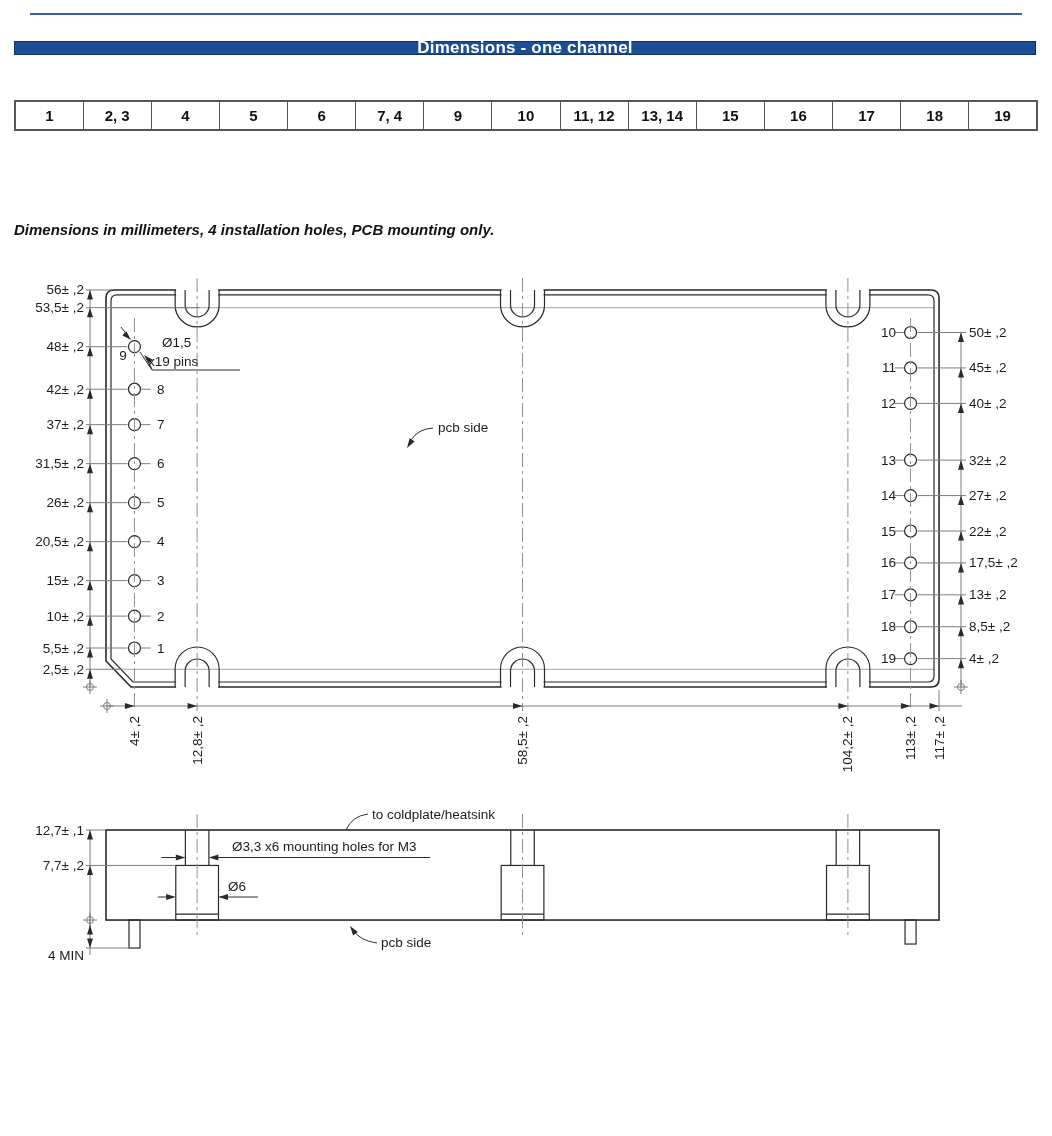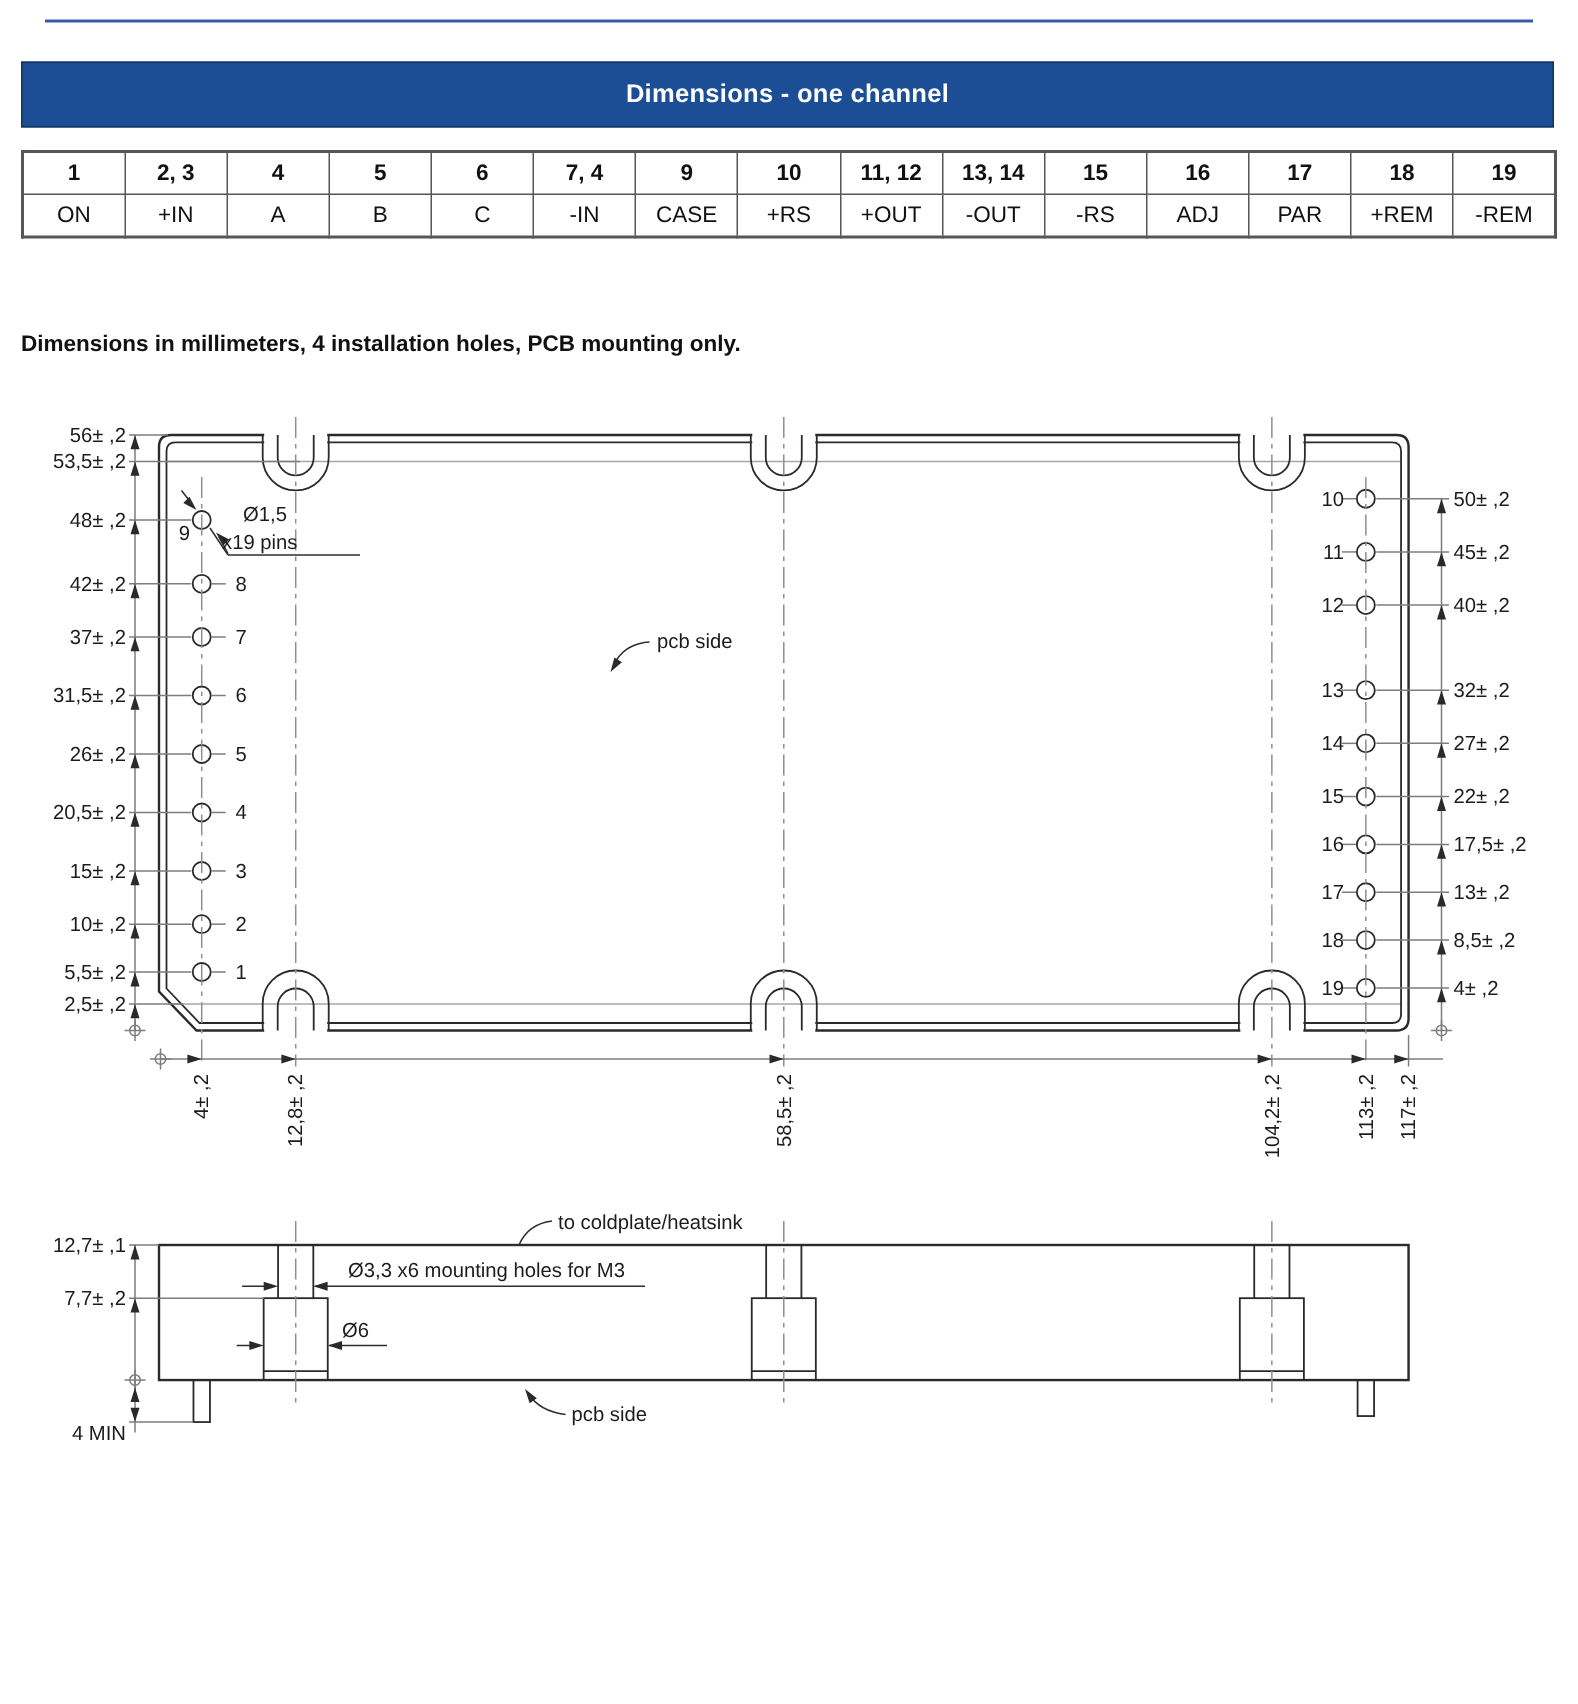--- a/index.html
+++ b/index.html
@@ -1,25 +1,25 @@
 <!DOCTYPE html>
 <html><head>
 <meta charset="utf-8">
 <style>
   html,body{margin:0;padding:0;background:#ffffff;}
   body{width:1052px;height:1136px;position:relative;font-family:"Liberation Sans",sans-serif;overflow:hidden;}
   .top-rule{position:absolute;left:30px;top:13px;width:992px;height:2px;background:var(--rule,#3a5ba8);}
-  .hdr{position:absolute;left:14px;top:41px;width:1022px;height:44px;background:var(--accent,#1b4e94);
+  .hdr{position:absolute;left:14px;top:41px;width:1022px;height:14px;background:var(--accent,#1b4e94);
        border:1px solid #13335f;display:flex;align-items:center;justify-content:center;box-sizing:border-box;}
   .hdr span{color:var(--header-text,#fff);font-weight:bold;font-size:17px;letter-spacing:.2px;}
   table.pins{position:absolute;left:14px;top:100px;width:1024px;border-collapse:collapse;table-layout:fixed;
        border:2px solid #55555a;}
   table.pins td{border:1px solid #55555a;text-align:center;font-size:15px;height:27px;padding:0;color:#111;}
   table.pins tr[data-name="pin-number-row"] td{font-weight:bold;}
-  .note{position:absolute;left:14px;top:206px;font-size:15px;font-weight:bold;color:#111;}
+  .note{position:absolute;left:14px;top:206px;font-size:15px;font-weight:bold;font-style:italic;color:#111;}
   svg#dwg{position:absolute;left:0;top:0;}
   svg text{font-family:"Liberation Sans",sans-serif;font-size:13.5px;fill:#1c1c1c;}
   .outline{stroke:#2a2a2a;stroke-width:1.6;fill:none;}
   .outline2{stroke:#2a2a2a;stroke-width:1.2;fill:none;}
   .thin{stroke:#2e2e2e;stroke-width:1;fill:none;}
   .dim{stroke:#7d7d7d;stroke-width:1;fill:none;}
   .lip{stroke:#a6a6a6;stroke-width:1;fill:none;}
   .cl{stroke:#8f8f8f;stroke-width:1;fill:none;stroke-dasharray:14 4 3 4;}
   .arr{fill:#2a2a2a;stroke:none;}
   .mask{fill:#ffffff;stroke:none;}
@@ -45,37 +45,20 @@
         <td data-name="pin-number-cell">7, 4</td>
         <td data-name="pin-number-cell">9</td>
         <td data-name="pin-number-cell">10</td>
         <td data-name="pin-number-cell">11, 12</td>
         <td data-name="pin-number-cell">13, 14</td>
         <td data-name="pin-number-cell">15</td>
         <td data-name="pin-number-cell">16</td>
         <td data-name="pin-number-cell">17</td>
         <td data-name="pin-number-cell">18</td>
         <td data-name="pin-number-cell">19</td>
-      </tr>
-    <tr data-name="pin-function-row">
-        <td data-name="pin-function-cell">ON</td>
-        <td data-name="pin-function-cell">+IN</td>
-        <td data-name="pin-function-cell">A</td>
-        <td data-name="pin-function-cell">B</td>
-        <td data-name="pin-function-cell">C</td>
-        <td data-name="pin-function-cell">-IN</td>
-        <td data-name="pin-function-cell">CASE</td>
-        <td data-name="pin-function-cell">+RS</td>
-        <td data-name="pin-function-cell">+OUT</td>
-        <td data-name="pin-function-cell">-OUT</td>
-        <td data-name="pin-function-cell">-RS</td>
-        <td data-name="pin-function-cell">ADJ</td>
-        <td data-name="pin-function-cell">PAR</td>
-        <td data-name="pin-function-cell">+REM</td>
-        <td data-name="pin-function-cell">-REM</td>
       </tr>
   </tbody>
 </table>
 
 <p class="note" data-name="dimensions-note">Dimensions in millimeters, 4 installation holes, PCB mounting only.</p>
 
 <svg id="dwg" width="1052" height="1136" viewBox="0 0 1052 1136" data-name="technical-drawing">
     <g data-name="top-view-outline">
       <line x1="112" y1="307.685" x2="934.04" y2="307.685" class="lip"></line>
       <line x1="112" y1="669.275" x2="934.04" y2="669.275" class="lip"></line>

